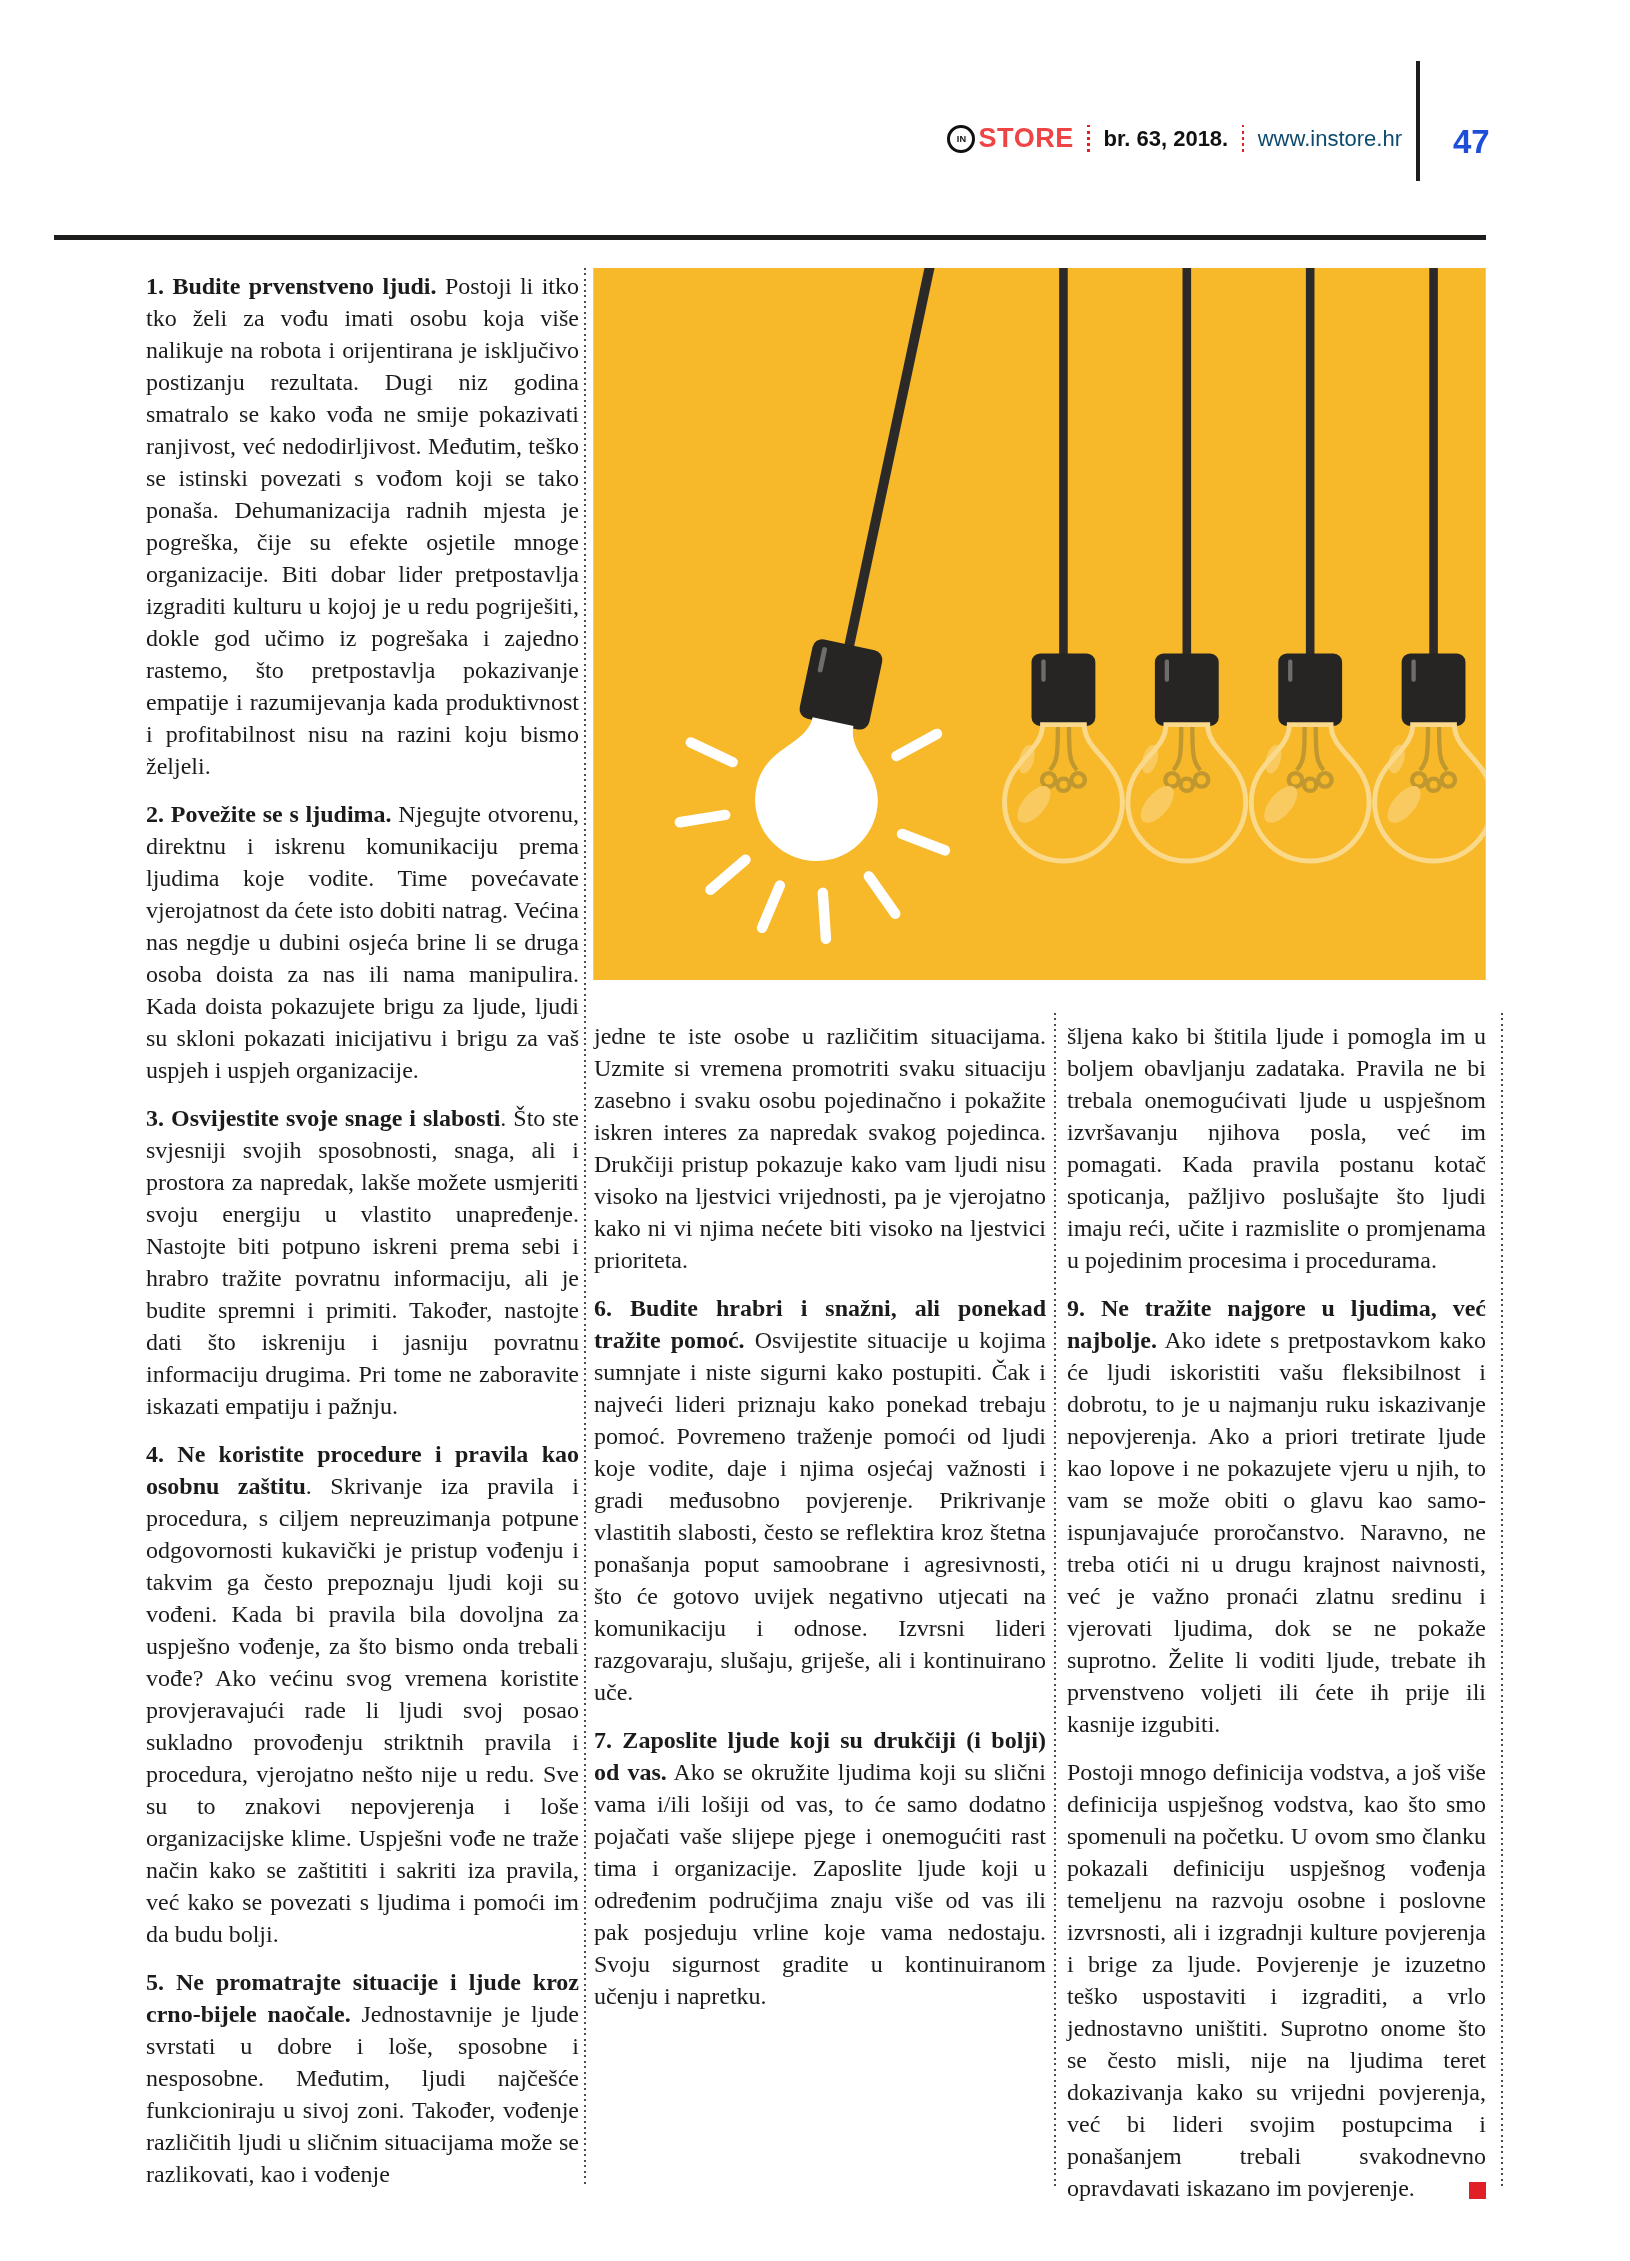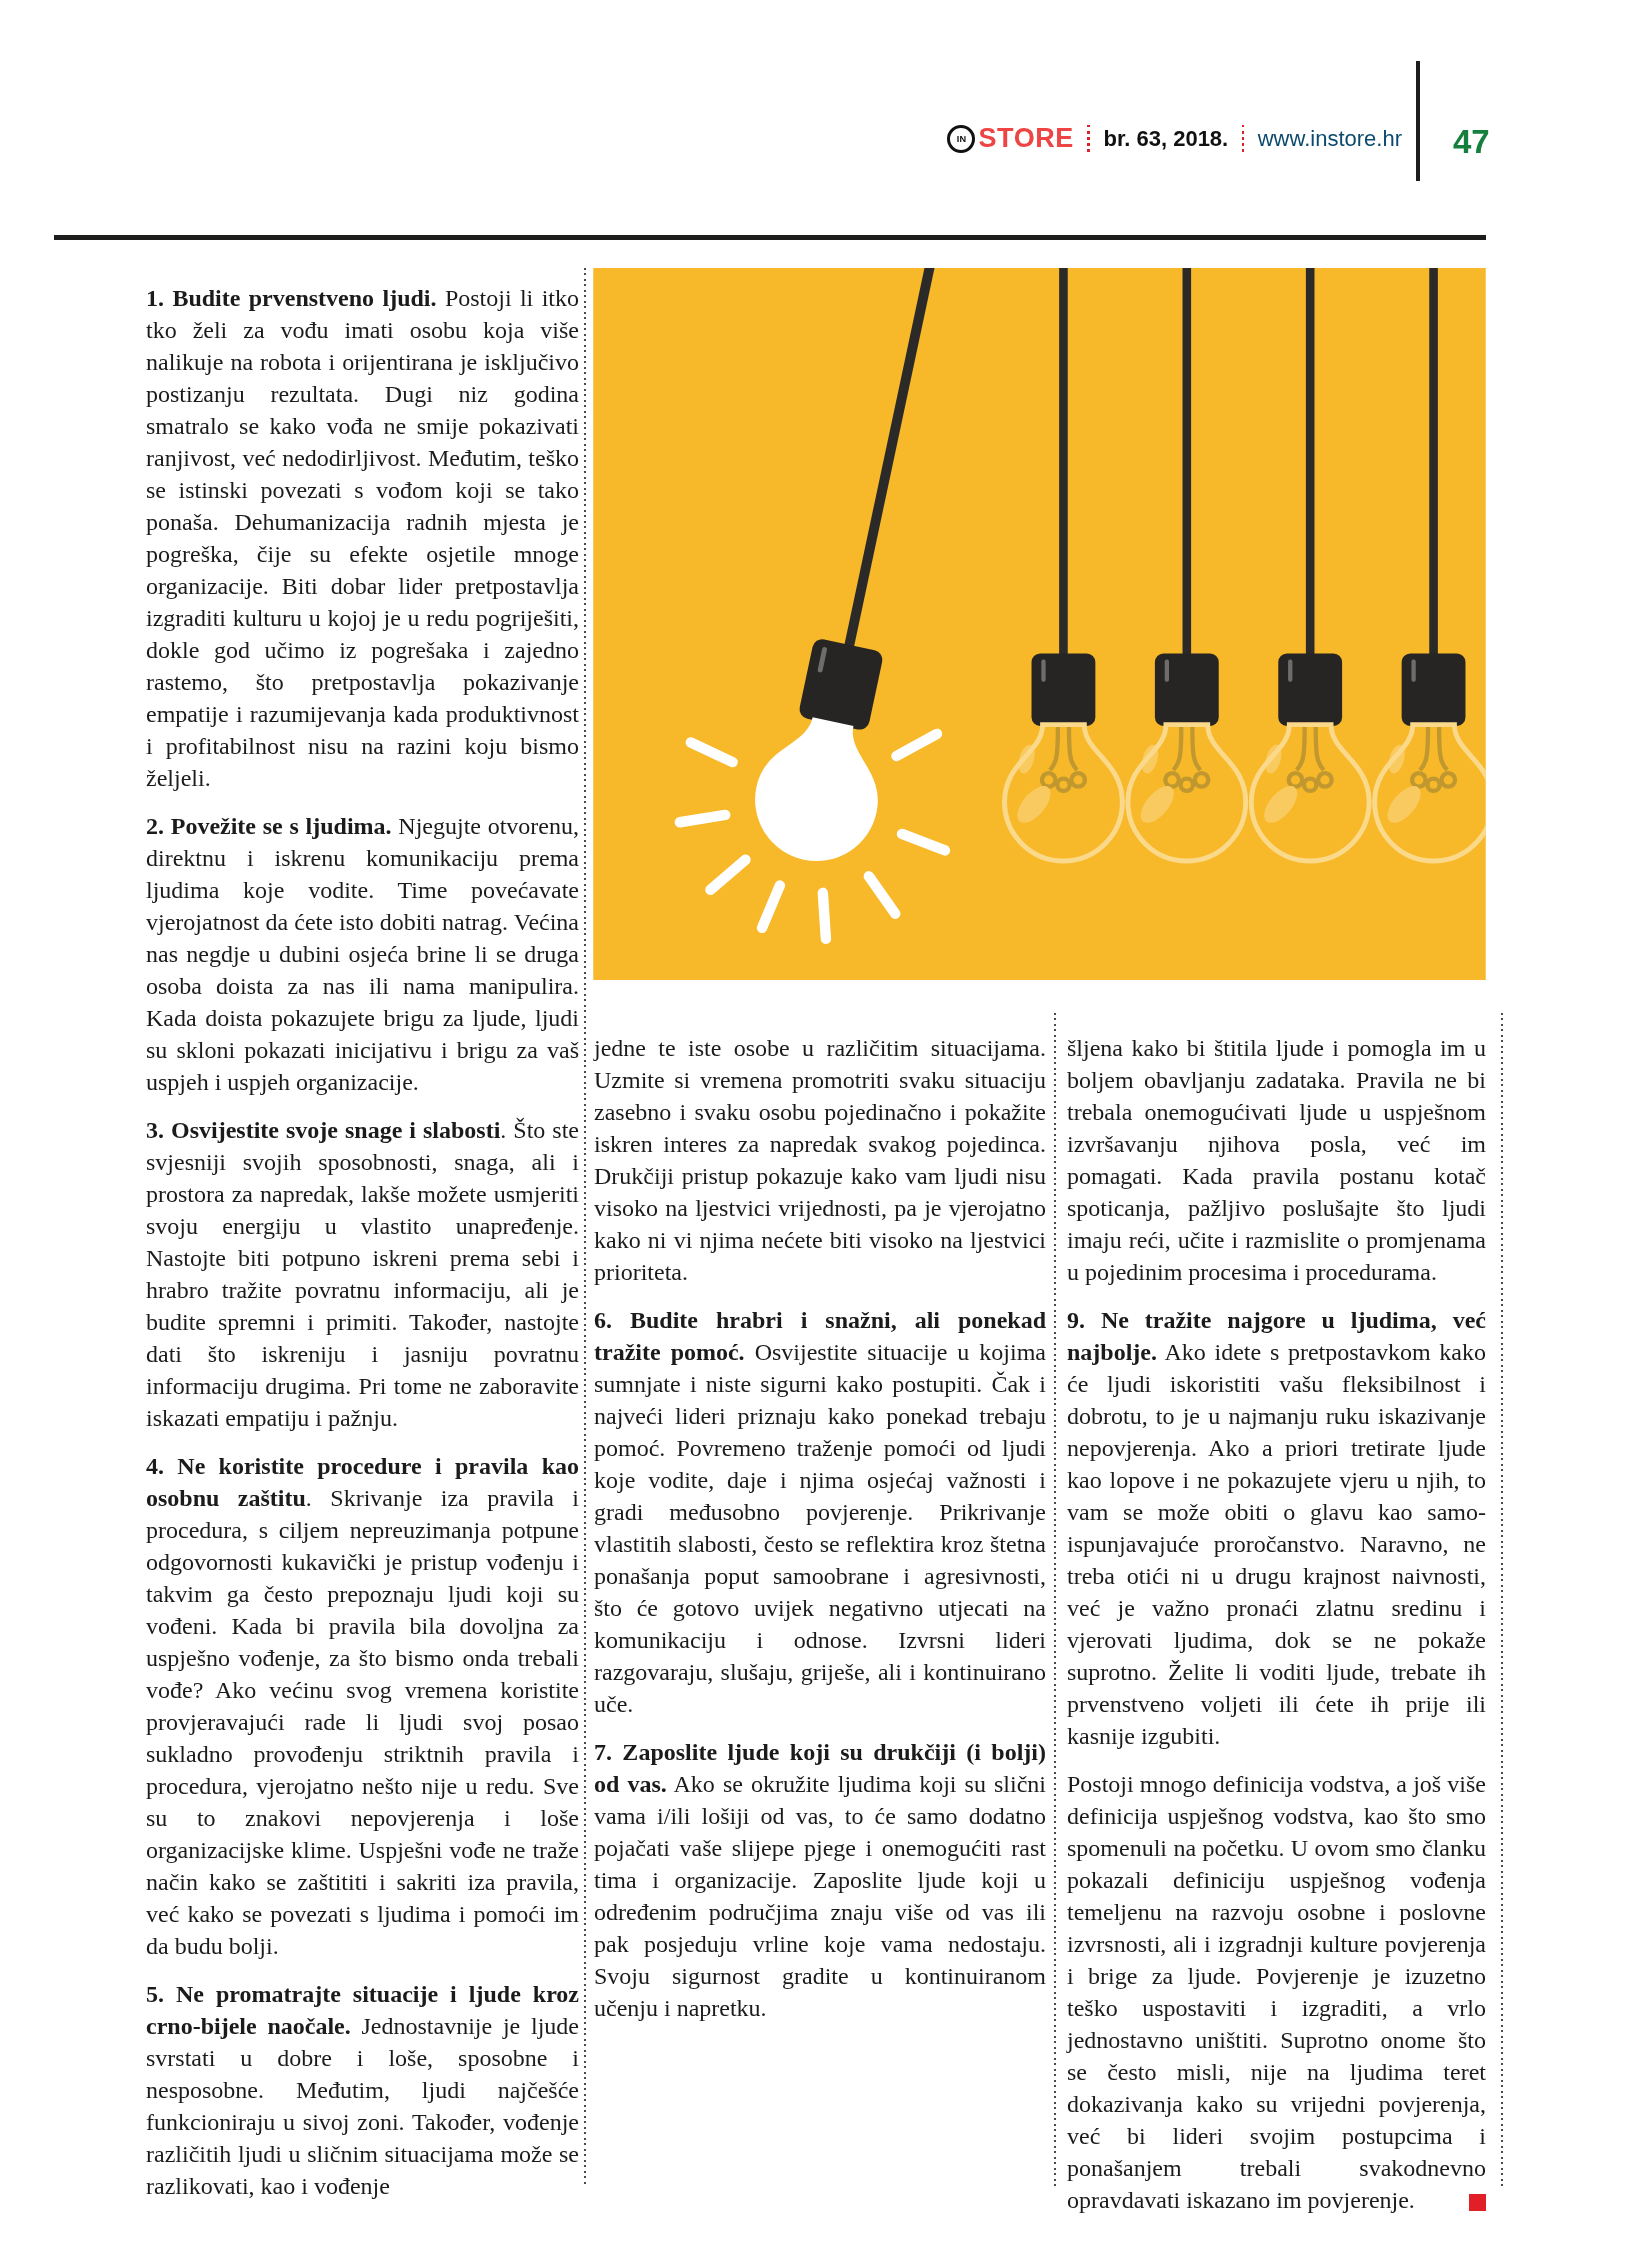--- a/index.html
+++ b/index.html
@@ -23,32 +23,32 @@
   .logo-text{font-size:27px;font-weight:bold;letter-spacing:0.6px;color:#ef4444;}
   .hdr-dotsep{
     width:2.5px;height:27px;
     background-image:repeating-linear-gradient(to bottom,var(--accent-red,#e01f26) 0 2.5px,transparent 2.5px 6.1px);
   }
   .hdr-issue{font-size:22px;font-weight:bold;color:#111;}
   .hdr-site{font-size:22px;color:#0c4a6e;text-decoration:none;}
   .hdr-bar{position:absolute;left:1416px;top:61px;width:4.3px;height:120px;background:#1d1d1b;}
   .page-number{
     position:absolute;left:1453px;top:123px;font-family:"Liberation Sans", sans-serif;
-    font-size:33px;font-weight:bold;color:#15803d;
+    font-size:33px;font-weight:bold;color:#1d4ed8;
   }
   
   .top-rule{position:absolute;left:54px;top:235px;width:1432px;height:4.9px;background:var(--rule,#1d1d1b);}
   .vdot{position:absolute;width:1.8px;
     background-image:repeating-linear-gradient(to bottom,var(--divider,#4b4b4b) 0 1.8px,transparent 1.8px 5.5px);}
   .vdot1{left:584px;top:268px;height:1919px;}
   .vdot2{left:1054px;top:1013px;height:1175px;}
   .vdot3{left:1501px;top:1013px;height:1175px;}
   
   .col{position:absolute;}
-  .col p{margin:12px 0 16px 0;text-align:justify;font-size:24px;line-height:32px;color:var(--text,#1b1b1b);}
+  .col p{margin:0 0 16px 0;text-align:justify;font-size:24px;line-height:32px;color:var(--text,#1b1b1b);}
   .col p:last-child{margin-bottom:0;}
   .col .bold{font-weight:bold;}
   .col .italic{}
   .col-1{left:146px;top:270px;width:433px;}
   .col-2{left:594px;top:1020px;width:452px;}
   .col-3{left:1067px;top:1020px;width:419px;}
   .col p{position:relative;}
   .end-square{
     position:absolute;right:0;bottom:4.9px;width:17px;height:17px;
     background:var(--accent-red,#e01f26);display:inline-block;

